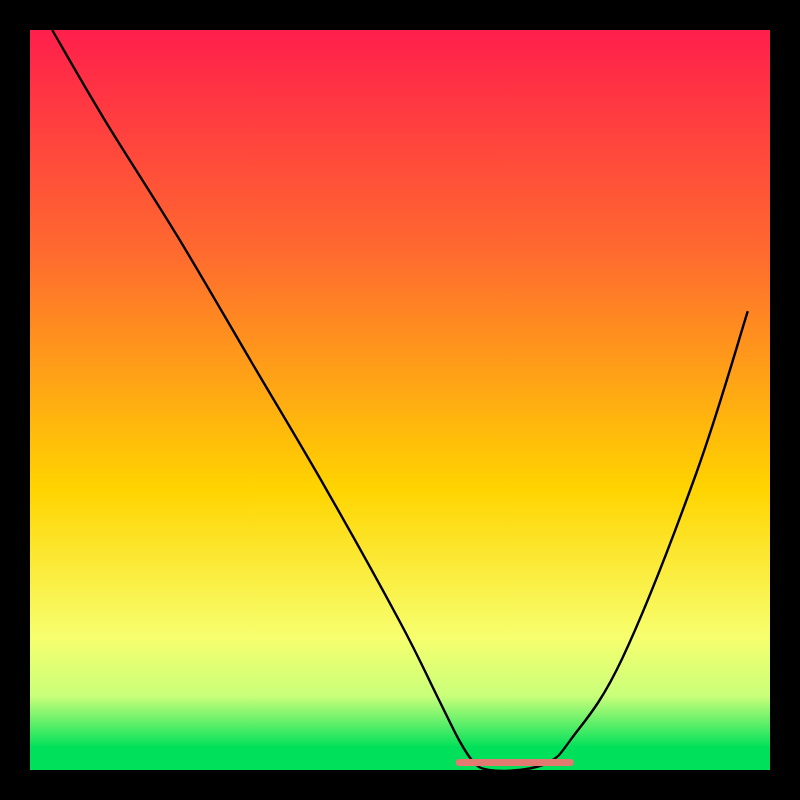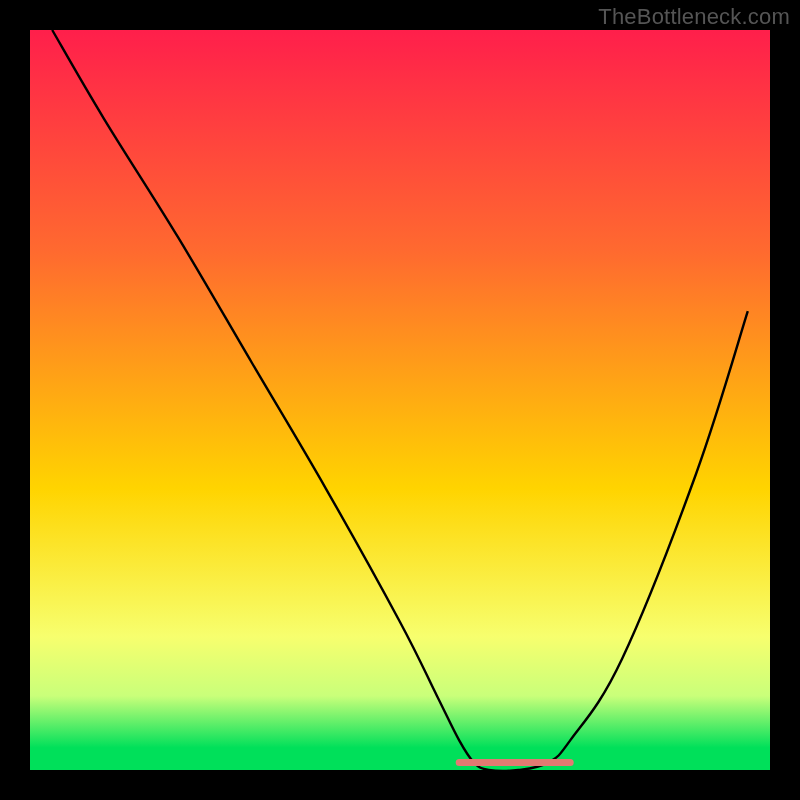--- a/index.html
+++ b/index.html
@@ -48,14 +48,13 @@
 
     <rect id="outer-bg" x="0" y="0" width="800" height="800" fill="#000000"></rect>
 
     <rect id="plot-bg" fill="url(#bg-grad)" x="30" y="30" width="740" height="740"></rect>
 
     <path id="curve-path" fill="none" stroke-width="2.4" d="M 52.2 30 C 61.524 45.983999999999995, 81.356 81.50399999999999, 104 118.8 C 126.644 156.096, 151.36 193.24400000000003, 178 237.20000000000002 C 204.64 281.156, 225.36 317.71199999999993, 252 362.99999999999994 C 278.64 408.28799999999995, 299.36 442.18, 326 488.8 C 352.64 535.4200000000001, 380.02 584.704, 400 622 C 419.98 659.296, 426.34400000000005 674.688, 437.00000000000006 696 C 447.65600000000006 717.312, 452.54 728.4119999999999, 459.2 740.4 C 465.85999999999996 752.388, 468.67199999999997 757.272, 474 762.6 C 479.32800000000003 767.928, 480.808 768.668, 488.8 770 C 496.79200000000003 771.332, 507.7440000000001 771.332, 518.4000000000001 770 C 529.056 768.668, 538.676 767.928, 548 762.6 C 557.324 757.272, 556.8799999999999 759.048, 570.1999999999999 740.4 C 583.52 721.752, 599.356 706.952, 622 659 C 644.644 611.048, 673.356 536.604, 696 474 C 718.644 411.396, 738.476 340.504, 747.8 311.2" stroke="#000000"></path>
 
     <path id="min-band" fill="none" stroke-width="7" stroke-linecap="round" d="M 459.2 762.6 L 570.1999999999999 762.6" stroke="#e27a72"></path>
   </svg>
 
-  <div class="watermark">TheBottleneck.com</div>
 </div>
 
 </body></html>

